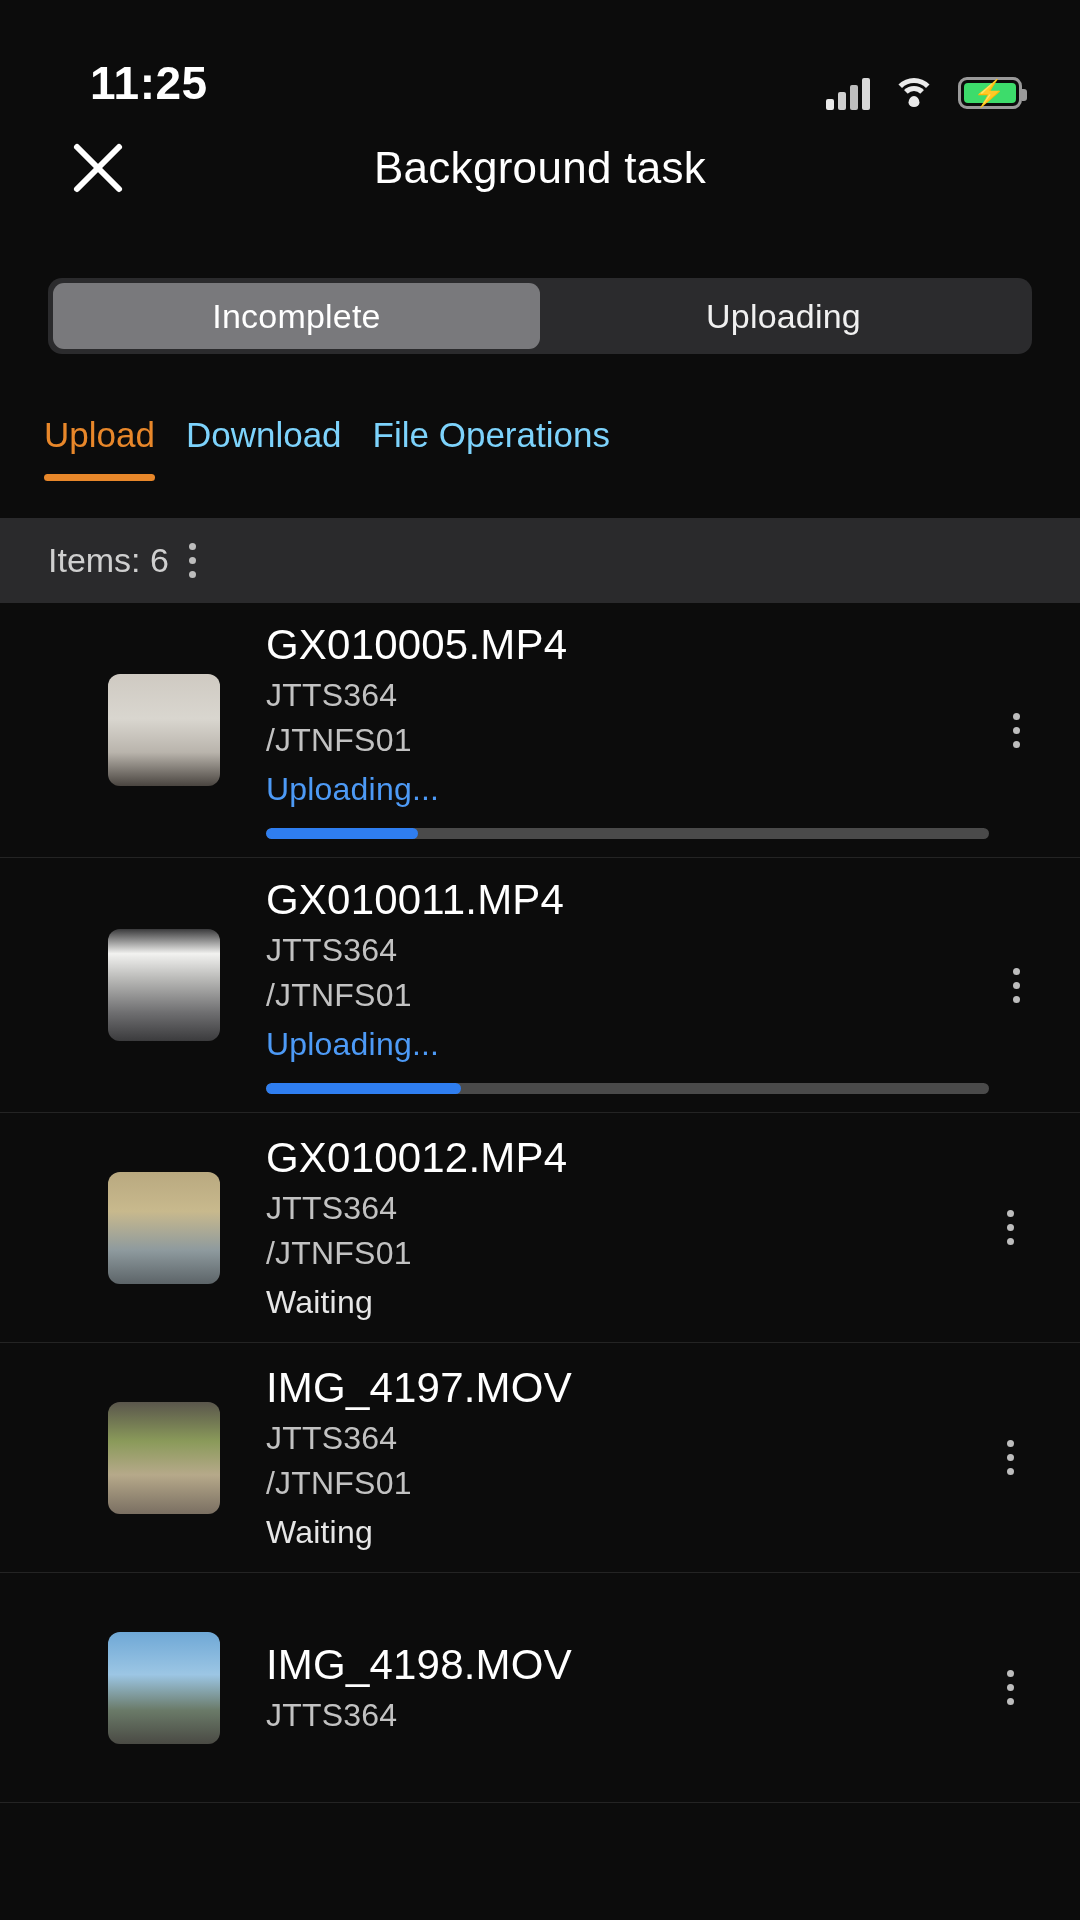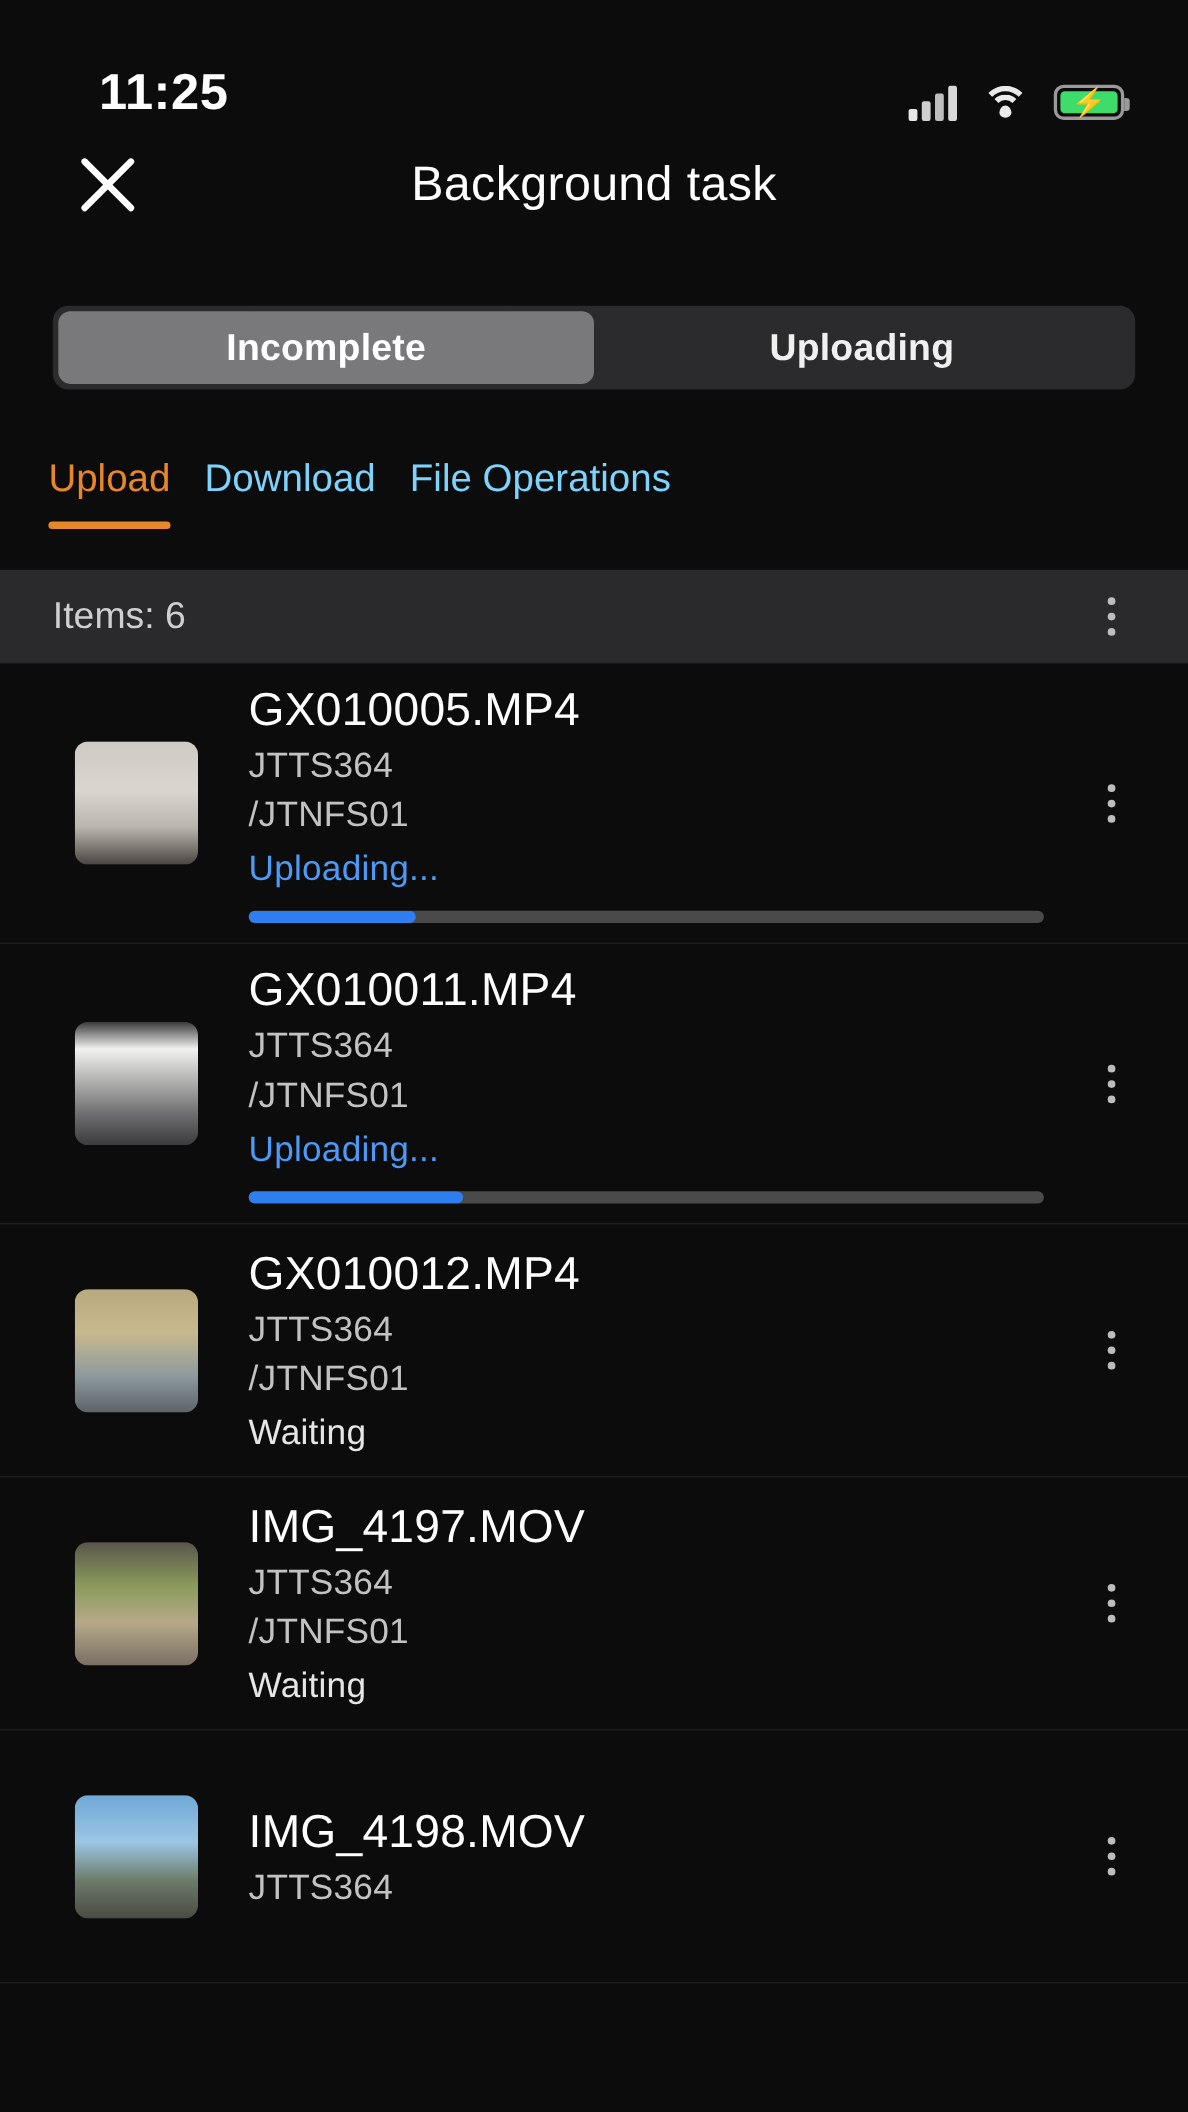--- a/index.html
+++ b/index.html
@@ -67,21 +67,21 @@
   }
   .close-btn svg { display:block; }
   .page-title {
     width:100%; text-align:center; color:#ffffff;
     font-size:44px; font-weight:400; letter-spacing:0.3px;
   }
 
   
   .segmented {
     position:absolute; top:278px; left:48px; width:984px; height:76px;
-    background:#2b2b2d; border-radius:14px; display:flex; padding:5px;font-weight:bold;
+    background:#2b2b2d; border-radius:14px; display:flex; padding:5px;
   }
   .seg {
     flex:1; display:flex; align-items:center; justify-content:center;
     font-size:34px; color:#f0f0f0; border-radius:11px; cursor:pointer;
     letter-spacing:0.2px;
   }
   .seg.active { background:#79797c; color:#ffffff; }
 
   
   .tabs {
@@ -95,36 +95,36 @@
   .tab.active { color:#e8872a; }
   .tab.active:after {
     content:""; position:absolute; left:0; right:0; bottom:0;
     height:7px; background:#e8872a; border-radius:4px;
   }
 
   
   .items-bar {
     position:absolute; top:518px; left:0; width:1080px; height:85px;
     background:#2a2a2c; display:flex; align-items:center;
-    justify-content:space-between; padding:0 46px 0 48px;
+    justify-content:flex-start; padding:0 46px 0 48px;
   }
   .items-count { color:#cfcfcf; font-size:34px; }
 
   .kebab { width:48px; height:58px; display:flex; flex-direction:column;
     align-items:center; justify-content:center; gap:7px; cursor:pointer; }
   .kebab i { width:7px; height:7px; border-radius:50%; background:#bdbdbd; display:block; }
 
   
   .list {
     position:absolute; top:603px; left:0; width:1080px; height:1317px;
     overflow:hidden;
   }
   .row {
     position:relative; display:flex; align-items:center;
-    padding:0 46px 0 68px; min-height:230px;
+    padding:0 46px 0 108px; min-height:230px;
     border-bottom:1px solid #242424;
   }
   .thumb {
     width:112px; height:112px; border-radius:12px; flex:none;
     overflow:hidden; position:relative; background:#1a1a1a;
   }
   .thumb .px { position:absolute; inset:0; }
   .row-body { flex:1; padding-left:46px; padding-top:18px; padding-bottom:18px; }
   .fname { color:#ffffff; font-size:42px; font-weight:400; letter-spacing:0.2px; }
   .meta { color:#c2c2c2; font-size:32px; margin-top:8px; letter-spacing:0.2px; }

